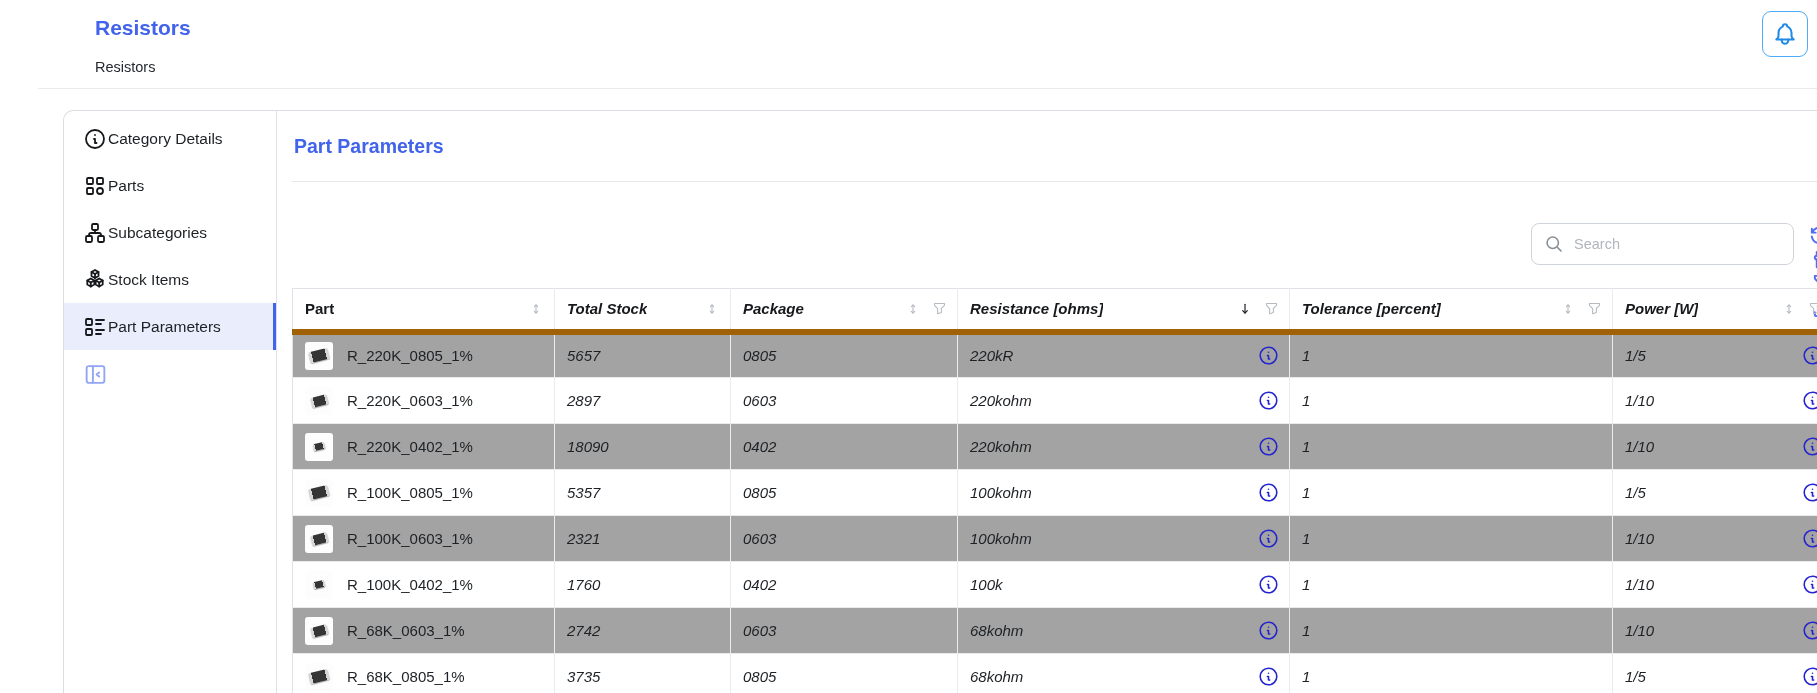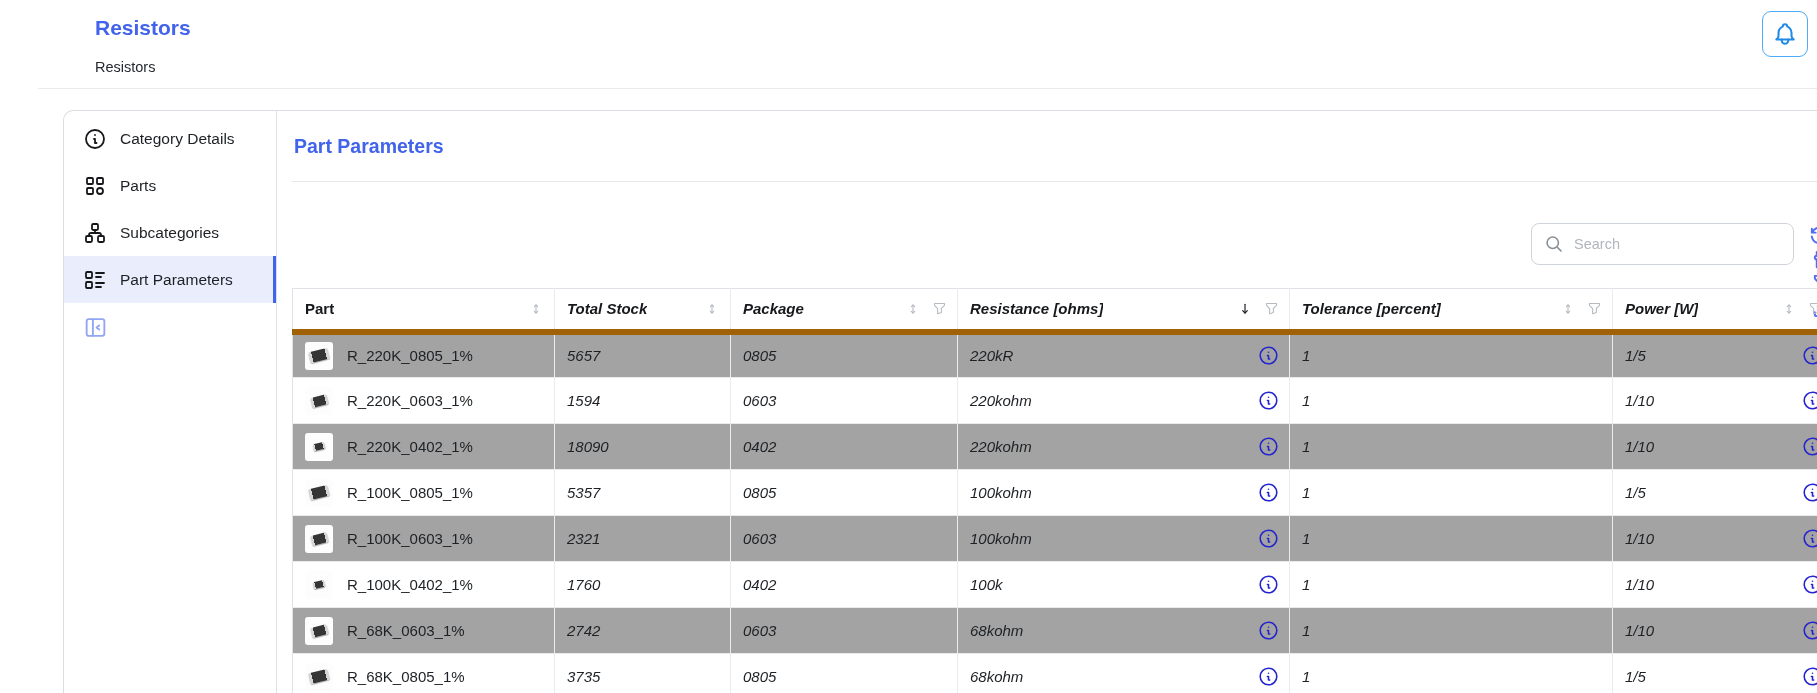--- a/index.html
+++ b/index.html
@@ -17,21 +17,21 @@
     color:#228be6; display:flex; align-items:center; justify-content:center; cursor:pointer; }
   .dots-btn { width:26px; height:46px; border:none; background:none; color:#4c6ef5;
     display:flex; align-items:center; justify-content:center; cursor:pointer; }
 
   
   #panel { position:absolute; top:110px; left:25px; width:1767px; height:640px;
     border:1px solid #d9dde1; border-bottom:none; border-radius:10px 10px 0 0; display:flex; background:#fff; }
 
   
   #side-nav { width:213px; border-right:1px solid #dde0e4; padding-top:4px; flex-shrink:0; }
-  .side-item { position:relative; display:flex; align-items:center; gap:13px; width:100%; height:47px;
+  .side-item { position:relative; display:flex; align-items:center; gap:1px; width:100%; height:47px;
     padding:0 10px 0 19px; background:none; border:none; font-family:inherit; font-size:15.5px;
     color:#1d2125; cursor:pointer; text-align:right; }
   .side-item .s-icon { width:24px; height:24px; color:#16181b; flex-shrink:0; display:flex; align-items:center; }
   .side-item.active { background:#e9edfc; box-shadow:inset -3px 0 0 #4263eb; }
   .collapse-btn { margin:11px 0 0 19px; width:26px; height:26px; border:none; background:none;
     color:#93a5f5; cursor:pointer; padding:0; }
 
   
   #content { position:relative; flex:1; padding:24px 2px 0 15px; }
   #content h2 { font-size:19.5px; font-weight:700; color:#4263eb; margin-left:2px; }
@@ -131,20 +131,36 @@
             <span class="s-icon">
               <svg width="24" height="24" viewBox="0 0 24 24" fill="none" stroke="currentColor" stroke-width="1.8" stroke-linecap="round" stroke-linejoin="round">
                 <rect x="3" y="15" width="6" height="6" rx="1.2"></rect>
                 <rect x="15" y="15" width="6" height="6" rx="1.2"></rect>
                 <rect x="9" y="3" width="6" height="6" rx="1.2"></rect>
                 <path d="M6 15v-1a2 2 0 0 1 2 -2h8a2 2 0 0 1 2 2v1"></path>
                 <path d="M12 9v3"></path>
               </svg>
             </span>
             <span class="s-label">Subcategories</span>
+          </button>
+          <button class="side-item">
+            <span class="s-icon">
+              <svg width="24" height="24" viewBox="0 0 24 24" fill="none" stroke="currentColor" stroke-width="1.8" stroke-linecap="round" stroke-linejoin="round">
+                <path d="M12 2l3.5 2v4l-3.5 2l-3.5 -2v-4z"></path>
+                <path d="M8.5 4l3.5 2l3.5 -2"></path>
+                <path d="M12 6v4"></path>
+                <path d="M7.8 10.5l3.5 2v4l-3.5 2l-3.5 -2v-4z"></path>
+                <path d="M4.3 12.5l3.5 2l3.5 -2"></path>
+                <path d="M7.8 14.5v4"></path>
+                <path d="M16.2 10.5l3.5 2v4l-3.5 2l-3.5 -2v-4z"></path>
+                <path d="M12.7 12.5l3.5 2l3.5 -2"></path>
+                <path d="M16.2 14.5v4"></path>
+              </svg>
+            </span>
+            <span class="s-label">Stock Items</span>
           </button>
           <button class="side-item active">
             <span class="s-icon">
               <svg width="24" height="24" viewBox="0 0 24 24" fill="none" stroke="currentColor" stroke-width="1.8" stroke-linecap="round" stroke-linejoin="round">
                 <path d="M13 5h8"></path>
                 <path d="M13 9h5"></path>
                 <path d="M13 15h8"></path>
                 <path d="M13 19h5"></path>
                 <rect x="3" y="4" width="6" height="6" rx="1"></rect>
                 <rect x="3" y="14" width="6" height="6" rx="1"></rect>
@@ -379,21 +395,21 @@
             </tr>
             <tr class="even">
               <td>
                 <div class="part-cell">
                   <span class="thumb">
                     <span class="chip p0603"></span>
                   </span>
                   <span>R_220K_0603_1%</span>
                 </div>
               </td>
-              <td><span>1594</span></td>
+              <td><span>2897</span></td>
               <td><span>0603</span></td>
               <td>
                 <div class="val-cell">
                   <span>220kohm</span>
                   <button class="info-btn">
                     <span>
                       <svg width="21" height="21" viewBox="0 0 24 24" fill="none" stroke="currentColor" stroke-width="1.8" stroke-linecap="round" stroke-linejoin="round">
                         <circle cx="12" cy="12" r="9.5"></circle>
                         <path d="M12 8.2h.01"></path>
                         <path d="M10.8 12h1.2v4h1.4"></path>

